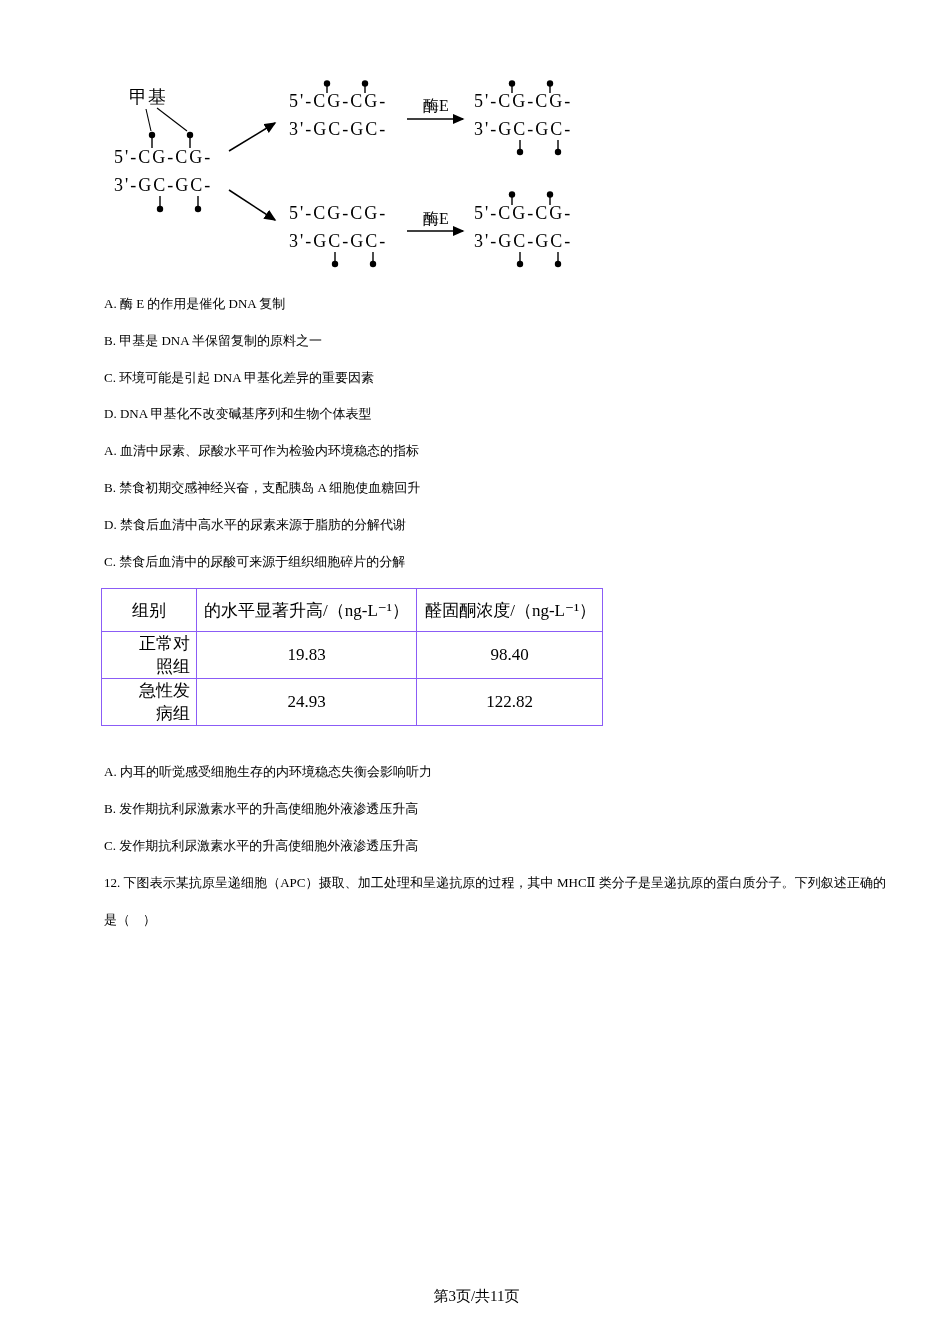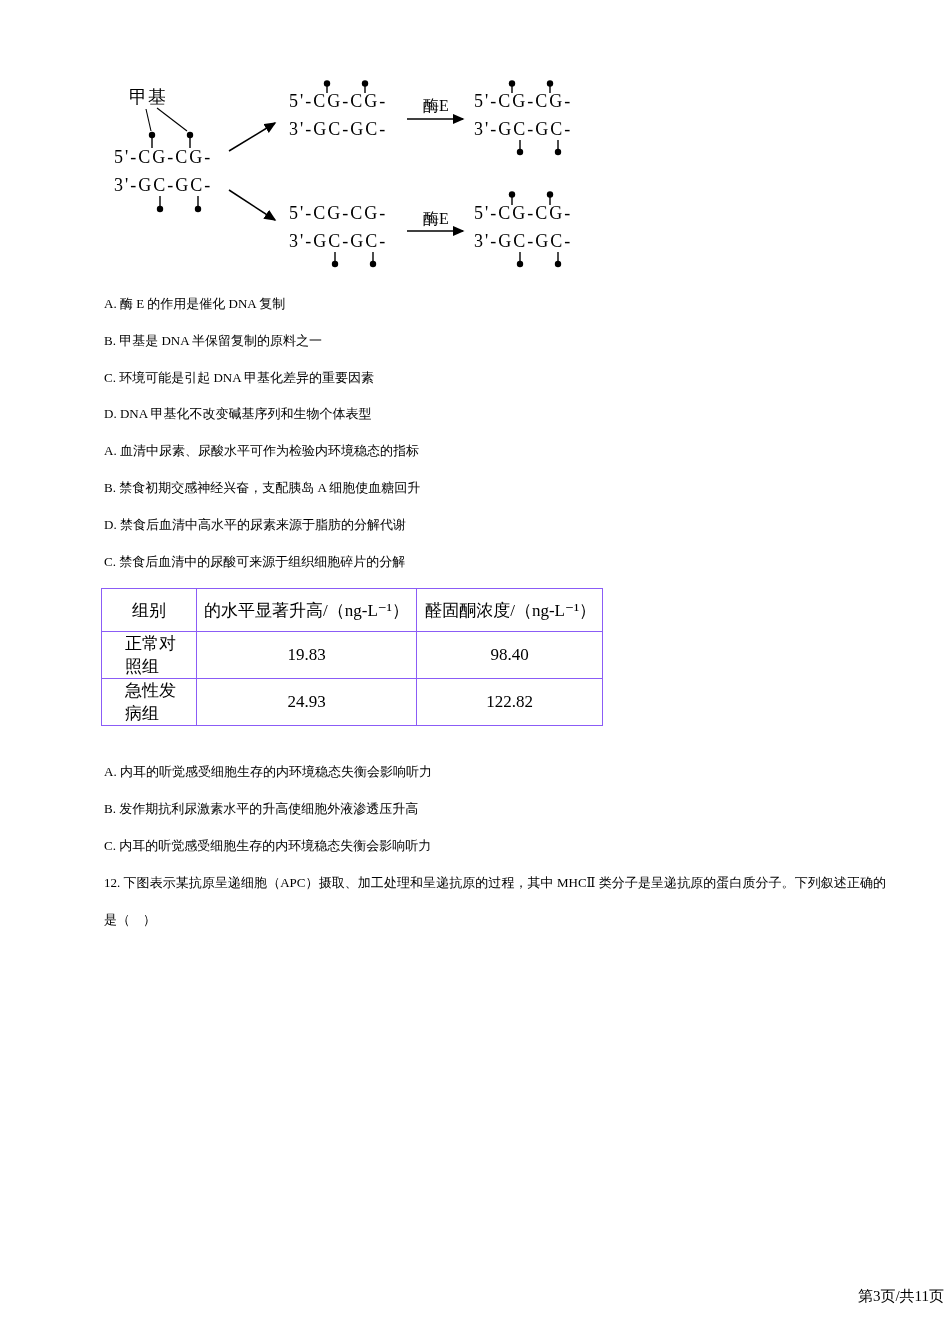--- a/index.html
+++ b/index.html
@@ -36,25 +36,25 @@
     border:1px solid #8b5cf6;
     height:43px;
     text-align:center;
     vertical-align:middle;
     font-weight:normal;
     padding:0 6px;
   }
   table.htable th.col-group, table.htable td.col-group { width:95px; }
   table.htable th.col-adh  { width:220px; }
   table.htable th.col-ald  { width:186px;text-align:right; }
-  table.htable td.cell-left { text-align:left; padding-left:23px; }
+  table.htable td.cell-left { text-align:right; padding-left:23px; }
 
   .footer {
     position:absolute; left:0; right:15px; bottom:38px;
-    text-align:right; font-size:15px; color:#000;
+    text-align:center; font-size:15px; color:#000;
   }
 </style>
 </head>
 <body>
 
 <div class="page">
   <div class="content">
 
     <svg class="diagram" width="550" height="200" viewBox="0 0 550 200">
       <defs>
@@ -192,20 +192,20 @@
         <tr>
           <td class="cell-left col-group">急性发病组</td>
           <td>24.93</td>
           <td>122.82</td>
         </tr>
       </tbody>
     </table>
 
     <div class="opt">A. 内耳的听觉感受细胞生存的内环境稳态失衡会影响听力</div>
     <div class="opt">B. 发作期抗利尿激素水平的升高使细胞外液渗透压升高</div>
-    <div class="opt">C. 内耳的听觉感受细胞生存的内环境稳态失衡会影响听力</div>
+    <div class="opt">C. 发作期抗利尿激素水平的升高使细胞外液渗透压升高</div>
 
     <p class="stem">12. 下图表示某抗原呈递细胞（APC）摄取、加工处理和呈递抗原的过程，其中 MHCⅡ 类分子是呈递抗原的蛋白质分子。下列叙述正确的是（　）</p>
 
   </div>
 
   <div class="footer">第3页/共11页</div>
 </div>
 
 </body></html>

